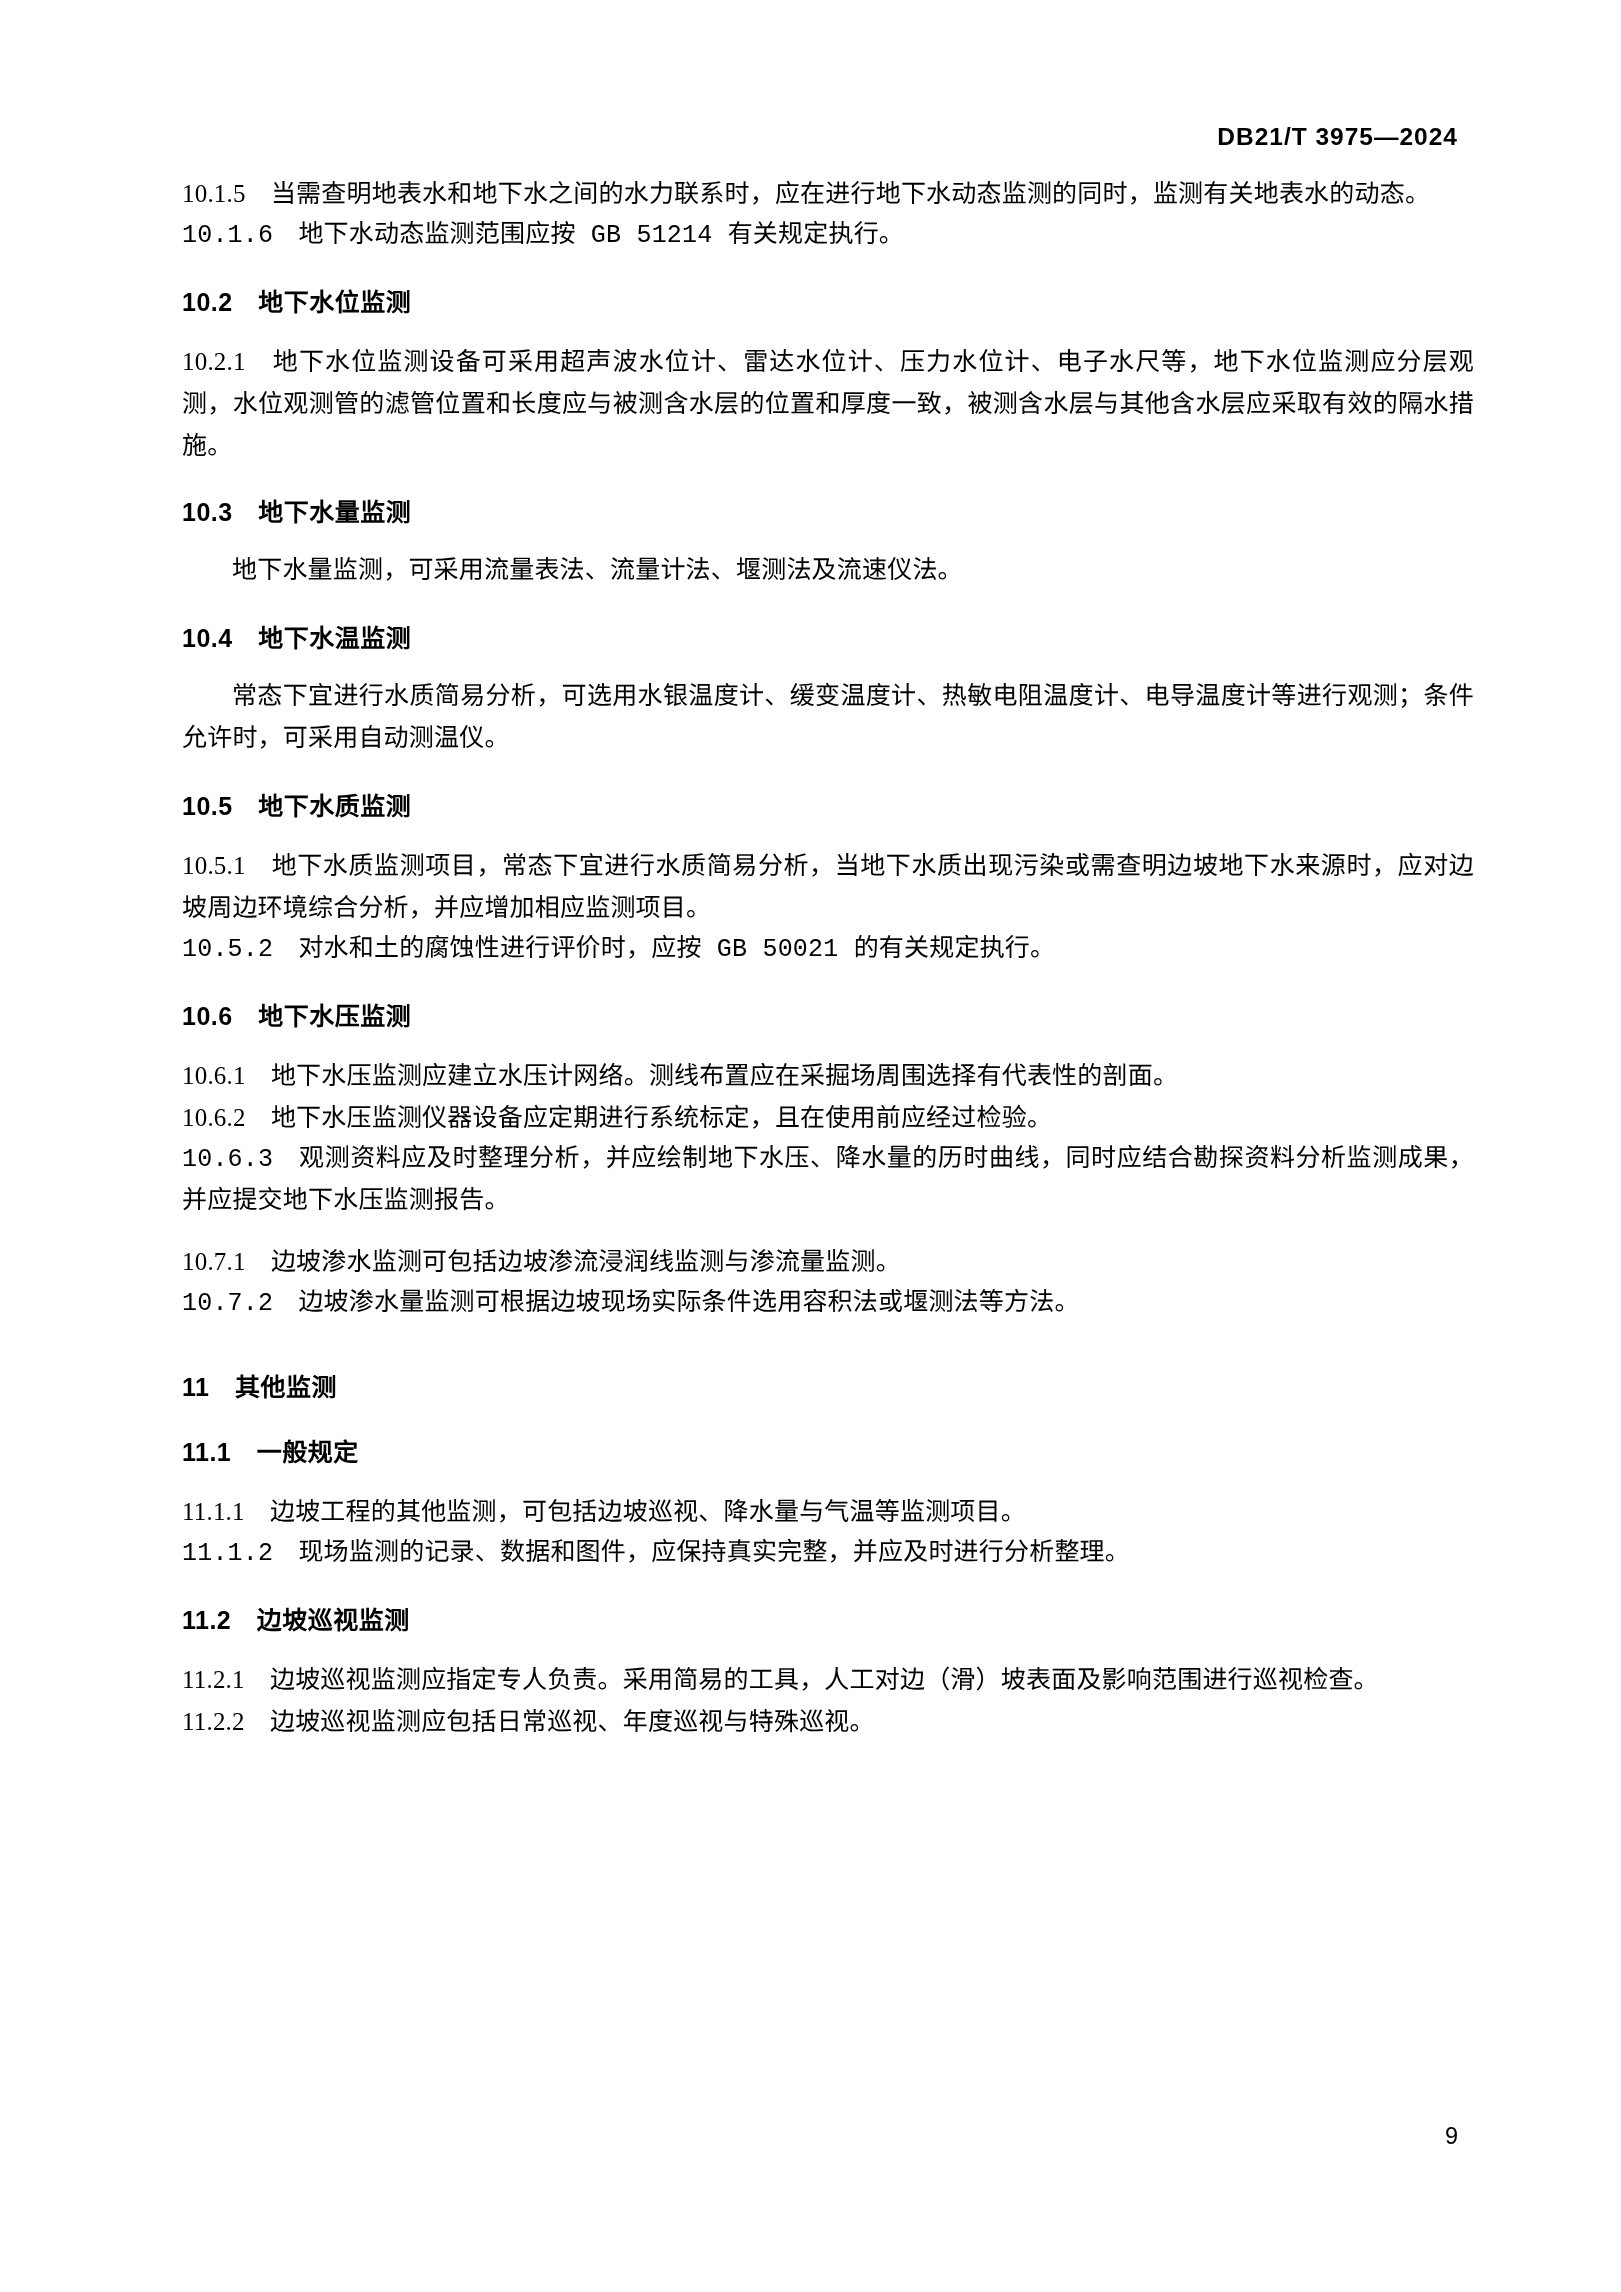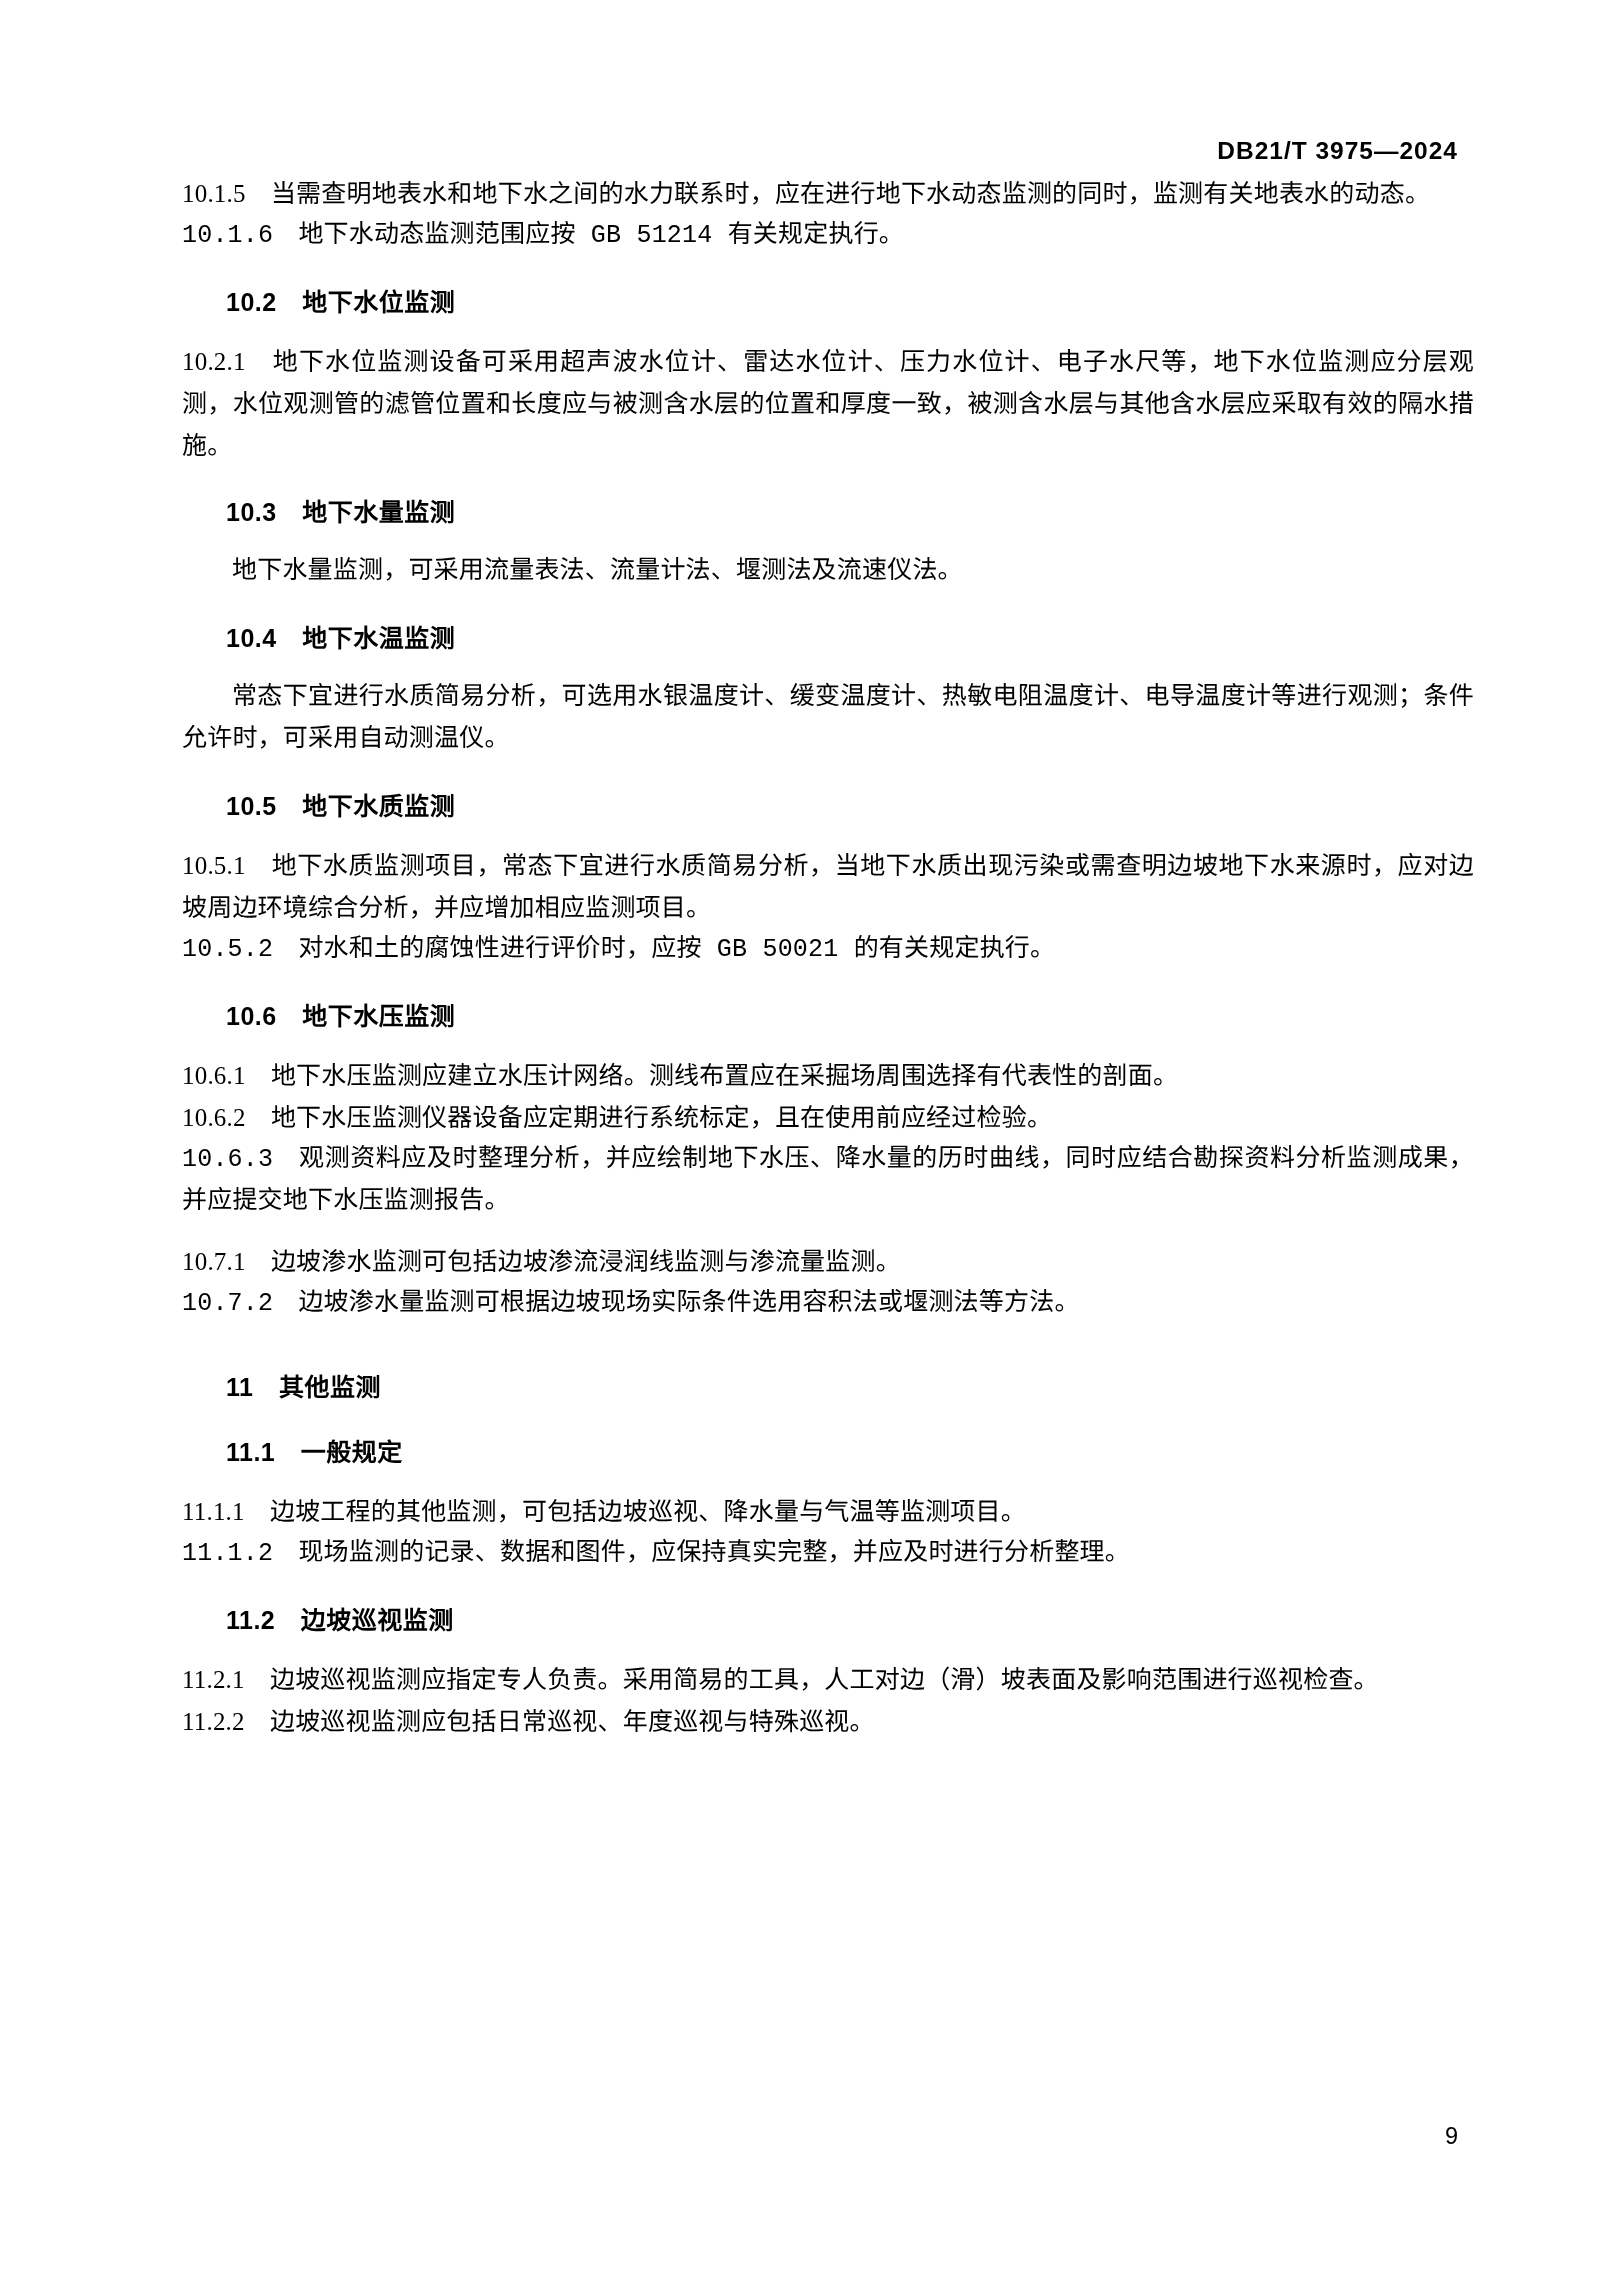--- a/index.html
+++ b/index.html
@@ -12,21 +12,21 @@
     width: 1621px;
     height: 2293px;
     margin: 0 auto;
     background: #ffffff;
     font-family: "Liberation Serif", "DejaVu Serif", serif;
     color: #000000;
     box-sizing: border-box;
   }
   .header {
     position: absolute;
-    top: 137px;
+    top: 123px;
     right: 163px;
     font-family: "Liberation Sans", "DejaVu Sans", sans-serif;
     font-size: 24.5px;
     font-weight: bold;
     letter-spacing: 1px;
     white-space: nowrap;
   }
   .content {
     position: absolute;
     top: 173px;
@@ -46,21 +46,21 @@
   }
   .heading {
     font-family: "Liberation Sans", "DejaVu Sans", sans-serif;
     font-size: 25px;
     font-weight: bold;
     line-height: 39px;
     margin: 0;
     letter-spacing: 0.5px;
   }
   .sp-heading-top { margin-top: 25.5px; }
-  .sp-heading-bottom { margin-bottom: 19.6px; margin-left: 44px; }
+  .sp-heading-bottom { margin-bottom: 19.6px; }
   .sp-section-top { margin-top: 43px; }
   .gap-after-para { margin-bottom: 17.6px; font-family: Liberation Mono, monospace; }
   .footer-pagenum {
     position: absolute;
     bottom: 143px;
     right: 163px;
     font-family: "Liberation Sans", "DejaVu Sans", sans-serif;
     font-size: 23.5px;
   }
 </style>

